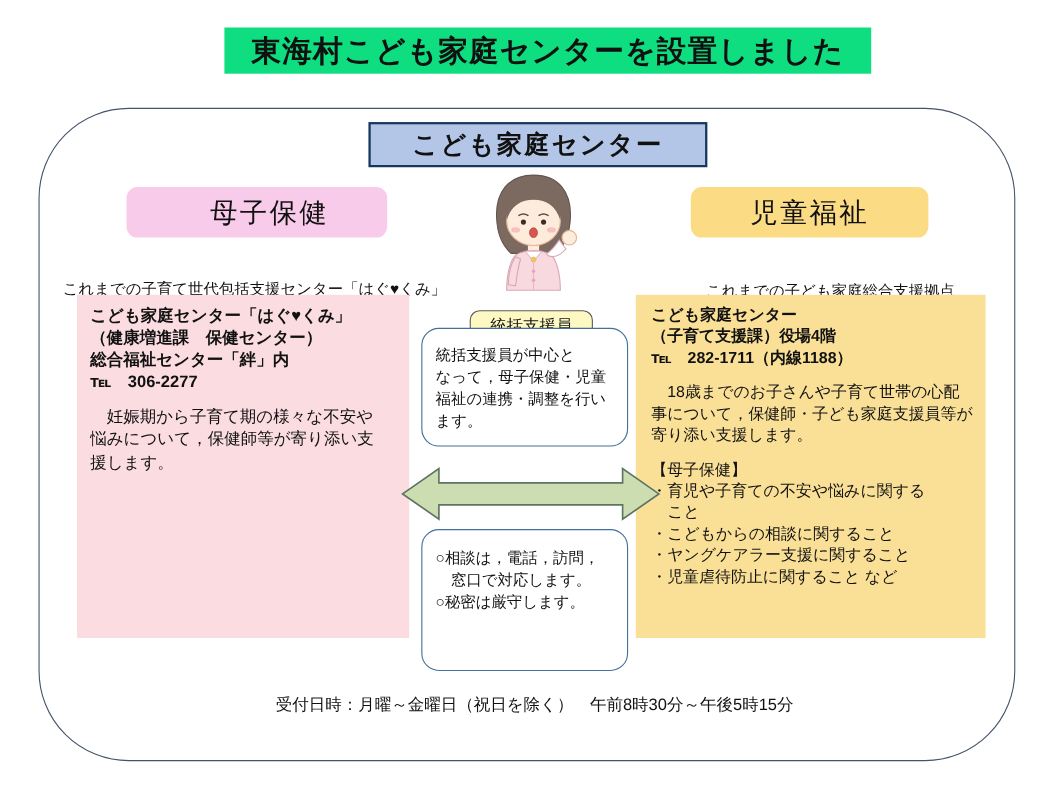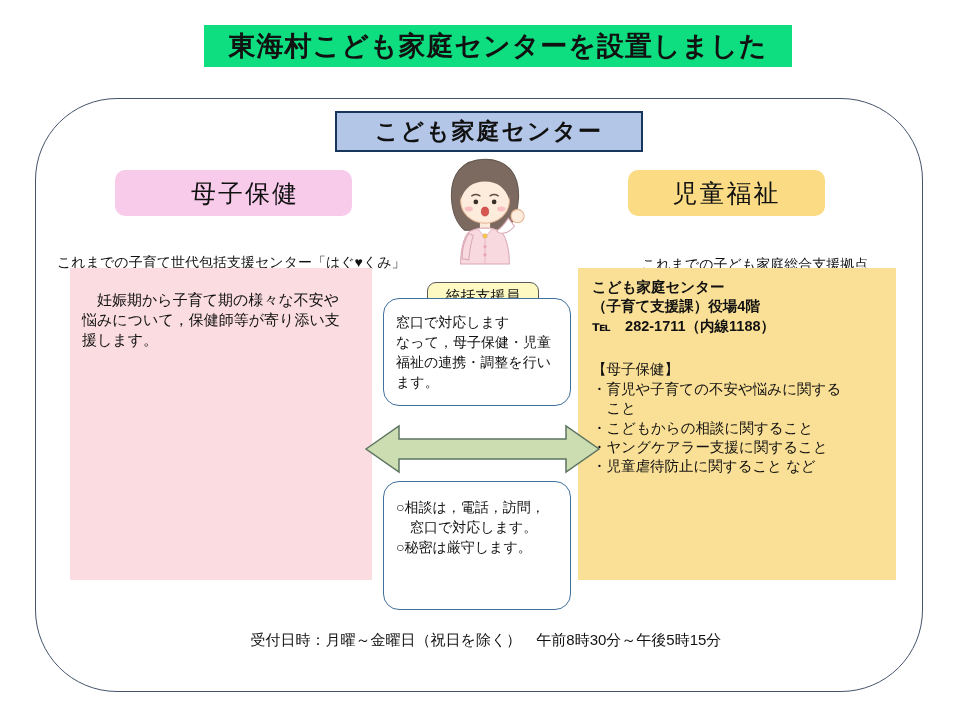--- a/index.html
+++ b/index.html
@@ -29,21 +29,21 @@
     background:#B4C6E7;border:2px solid #16365C;
     display:flex;align-items:center;justify-content:center;
     font-size:23px;font-weight:bold;letter-spacing:2px;
   }
 
   .heading-pill{
     height:46px;display:flex;align-items:center;justify-content:center;
     font-size:25px;border-radius:10px;letter-spacing:2px;
   }
   .maternal-heading{left:115px;top:170px;width:214px;background:#F9CBEB;padding-left:23px;}
-  .welfare-heading{left:628px;top:170px;width:197px;background:#FBDB84;text-align:center;}
+  .welfare-heading{left:628px;top:170px;width:216px;background:#FBDB84;text-align:center;}
 
   .subtitle{font-size:14px;line-height:1.2;margin-top:20px;}
   .maternal-subtitle{left:57px;top:234px;width:360px;text-align:left;}
   .welfare-subtitle{left:615px;top:236px;width:280px;text-align:center;}
 
   .panel{
     top:268px;height:312px;box-sizing:border-box;
     font-size:15px;line-height:1.34;
   }
   .maternal-panel{left:70px;width:302px;background:#FADCE1;padding:10px 8px 8px 12px;}
@@ -114,45 +114,52 @@
     <path d="M73 78 C78 80 84 78 89 72 L83 64 C79 70 75.5 74 71.5 76.5 Z" fill="#FFFFFF" stroke="#D9A8B5" stroke-width="1"></path>
     <circle cx="92" cy="62" r="6.5" fill="#FDEBDC" stroke="#E3B592" stroke-width="1"></circle>
     <path d="M88 57 Q92 54 96 57" fill="none" stroke="#E3B592" stroke-width="0.8"></path>
   </svg>
 </div>
 
 <div class="abs subtitle maternal-subtitle">これまでの子育て世代包括支援センター「はぐ♥くみ」</div>
 <div class="abs subtitle welfare-subtitle">これまでの子ども家庭総合支援拠点</div>
 
 <div class="abs panel maternal-panel">
+  <div class="office-name prelines">こども家庭センター「はぐ♥くみ」
+（健康増進課　保健センター）
+総合福祉センター「絆」内
+℡　306-2277</div>
   <div class="gap"></div>
   <div class="prelines">　妊娠期から子育て期の様々な不安や
 悩みについて，保健師等が寄り添い支
 援します。</div>
   <div class="gap"></div>
 </div>
 
 <div class="abs panel welfare-panel">
   <div class="office-name prelines">こども家庭センター
 （子育て支援課）役場4階
 ℡　282-1711（内線1188）</div>
   <div class="gap"></div>
+  <div class="prelines">　18歳までのお子さんや子育て世帯の心配
+事について，保健師・子ども家庭支援員等が
+寄り添い支援します。</div>
   <div class="gap"></div>
   <div class="prelines">【母子保健】
 ・育児や子育ての不安や悩みに関する
 　こと
 ・こどもからの相談に関すること
 ・ヤングケアラー支援に関すること
 ・児童虐待防止に関すること など</div>
 </div>
 
 <div class="abs coordinator-label">
   <span>統括支援員</span>
 </div>
-<div class="abs bubble coordinator-bubble prelines">窓口で対応します
+<div class="abs bubble coordinator-bubble prelines">統括支援員が中心と
 なって，母子保健・児童
 福祉の連携・調整を行い
 ます。</div>
 <div class="abs bubble policy-bubble prelines">○相談は，電話，訪問，
 　窓口で対応します。
 ○秘密は厳守します。</div>
 
 <div class="abs arrow-wrap">
   <svg viewBox="0 0 237 52" width="237" height="52" aria-hidden="true">
     <polygon points="2,26 35,3 35,16 202,16 202,3 235,26 202,49 202,36 35,36 35,49" fill="#CBDDB1" stroke="#5C7460" stroke-width="1.5" stroke-linejoin="miter"></polygon>

